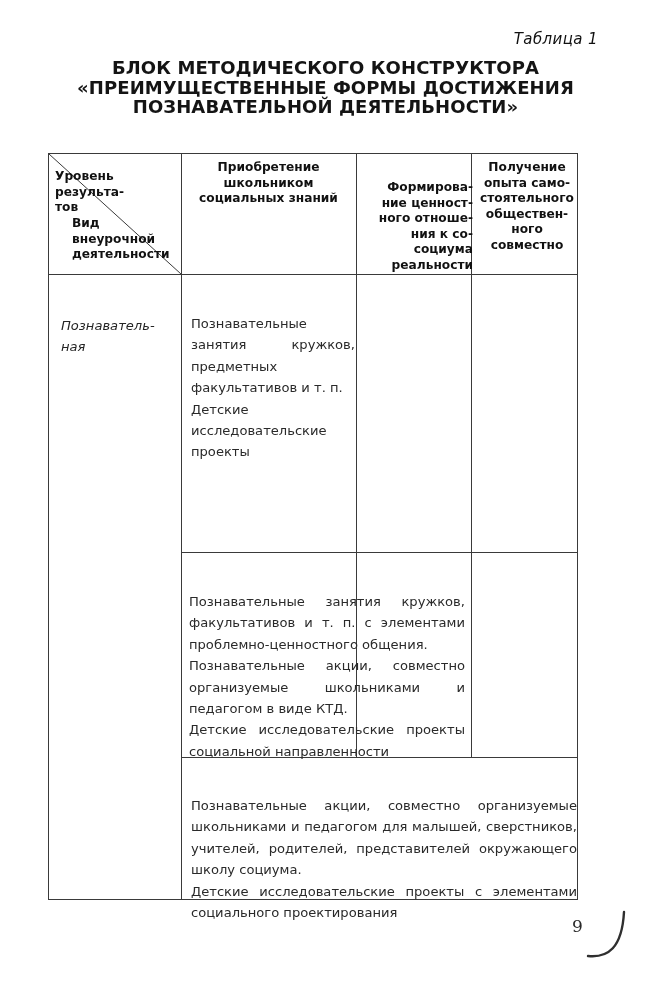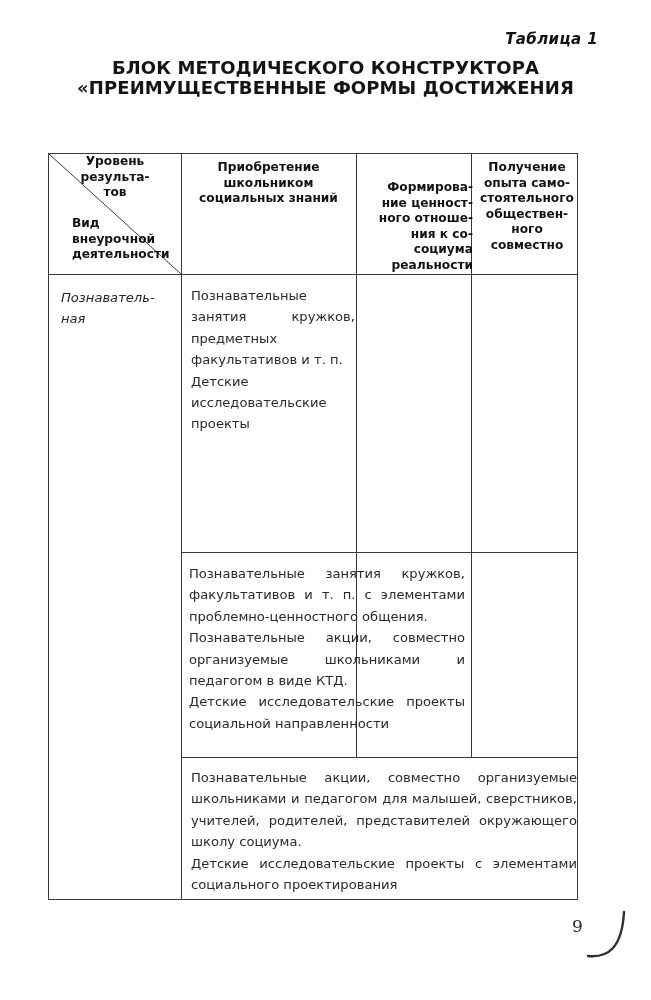--- a/index.html
+++ b/index.html
@@ -25,21 +25,21 @@
     height: 1000px;
   }
 
   
   .table-number {
     position: absolute;
     top: 30px;
     right: 53px;
     font-family: "DejaVu Sans", sans-serif;
     font-style: italic;
-    font-weight: bold;
+    font-weight: normal;
     font-size: 15px;
     letter-spacing: 0.4px;
     color: #111;
   }
 
   
   .doc-title {
     position: absolute;
     top: 58px;
     left: 60px;
@@ -92,23 +92,23 @@
   .hcell {
     position: absolute;
     box-sizing: border-box;
     font-weight: bold;
     font-size: 12.2px;
     line-height: 15.6px;
     color: #111;
   }
   .corner-top {
     left: 6px;
-    top: 0;
+    top: 15px;
     width: 120px;
-    text-align: center;
+    text-align: left;
   }
   .corner-bottom {
     left: 23px;
     top: 62px;
     width: 124px;
     text-align: left;
   }
   .h-col2 {
     left: 132px;
     top: 6px;
@@ -130,20 +130,21 @@
   }
   .hcell .ln { display: block; white-space: nowrap; }
 
   
   .bcell {
     position: absolute;
     box-sizing: border-box;
     font-size: 13.1px;
     line-height: 21.4px;
     color: #2a2a2a;
+    margin-top: 28px;
   }
   .bcell p { margin: 0; }
   .just { text-align: justify; text-align-last: left; }
   .kind-label {
     left: 12px;
     top: 133px;
     width: 120px;
     font-style: italic;
     font-size: 13.1px;
     line-height: 21.4px;
@@ -185,20 +186,21 @@
 </head>
 <body>
 
 <div class="page">
 
   <div class="table-number">Таблица 1</div>
 
   <div class="doc-title">
     <span class="ln">БЛОК МЕТОДИЧЕСКОГО КОНСТРУКТОРА</span>
     <span class="ln">«ПРЕИМУЩЕСТВЕННЫЕ ФОРМЫ ДОСТИЖЕНИЯ</span>
+    <span class="ln">ПОЗНАВАТЕЛЬНОЙ ДЕЯТЕЛЬНОСТИ»</span>
   </div>
 
   <div class="tbl">
 
     <div class="hline" style="left:0;   top:120px; width:528px;"></div>
     <div class="hline" style="left:132px; top:398px; width:396px;"></div>
     <div class="hline" style="left:132px; top:603px; width:396px;"></div>
 
     <div class="vline" style="left:132px; top:0;     height:745px;"></div>
     <div class="vline" style="left:307px; top:0;     height:603px;"></div>

